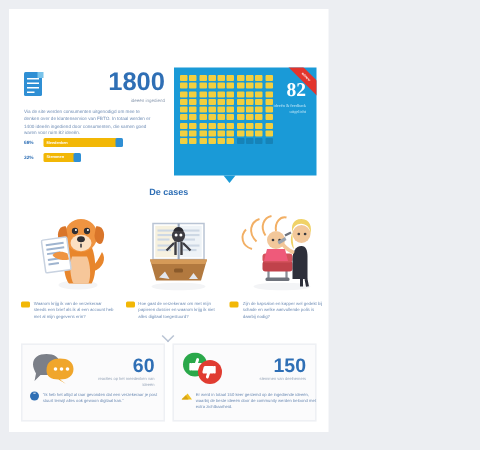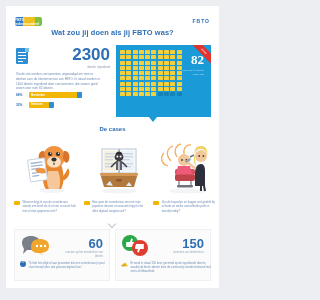--- a/index.html
+++ b/index.html
@@ -143,42 +143,32 @@
   .q-ic span{font-size:3.4px;color:#fff;font-weight:bold;line-height:1;}
   .q-tx{font-size:2.8px;line-height:1.5;color:#6f8db5;}
   .tri-ic{width:7px;height:6px;flex:none;margin-right:2.5px;}
 </style>
 </head>
 <body>
 
 <div class="page">
   <div class="sheet">
 
-    <div class="header">
-      <div class="logo">
-        <div class="l1"></div>
-          <div class="l2"></div>
-          <div class="l3"></div>
-        <div class="logo-text">FBTO ledenvoordeel</div>
-      </div>
-      <div class="brand">FBTO</div>
-      <div class="headline">Wat zou jij doen als jij FBTO was?</div>
-    </div>
 
     <div class="hero">
       <div class="hero-left">
         <div class="doc-icon">
           <div class="page-sh"></div>
             <div class="corner"></div>
           <div class="ln" style="top:4px;"></div>
           <div class="ln" style="top:7px;"></div>
           <div class="ln" style="top:10px;"></div>
           <div class="ln" style="top:13px;width:5px;"></div>
         </div>
-        <div class="big-num">2300</div>
+        <div class="big-num">1800</div>
         <div class="big-sub">ideeën ingediend</div>
         <div class="para">Via de site werden consumenten uitgenodigd om mee te denken over de klantenservice van FBTO. In totaal werden er 1400 ideeën ingediend door consumenten, die samen goed waren voor ruim 82 ideeën.</div>
         <div class="bars">
           <div class="bar-row">
             <div class="bar-pct">68%</div>
             <div class="bar-track">
               <div class="bar-fill" style="width:66%;">
                   <span>Meedenken</span>
                 </div>
               <div class="bar-cap" style="left:64%;"></div>

